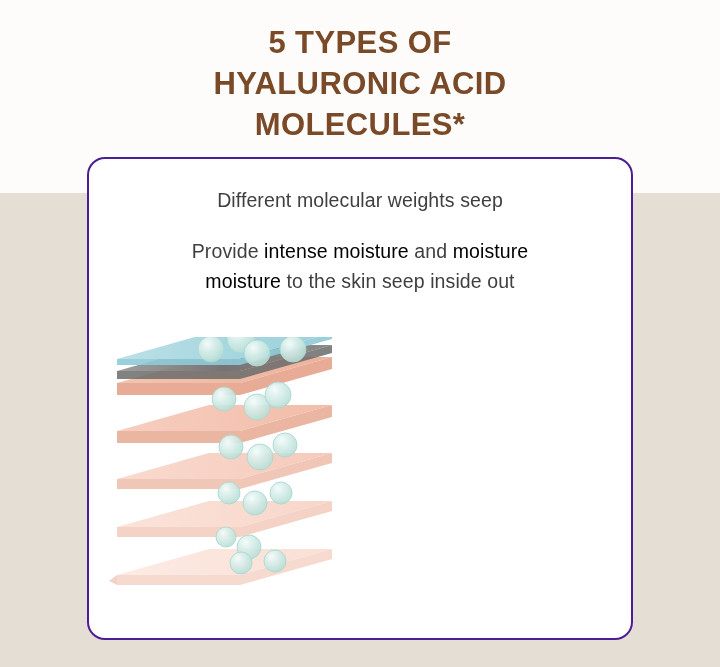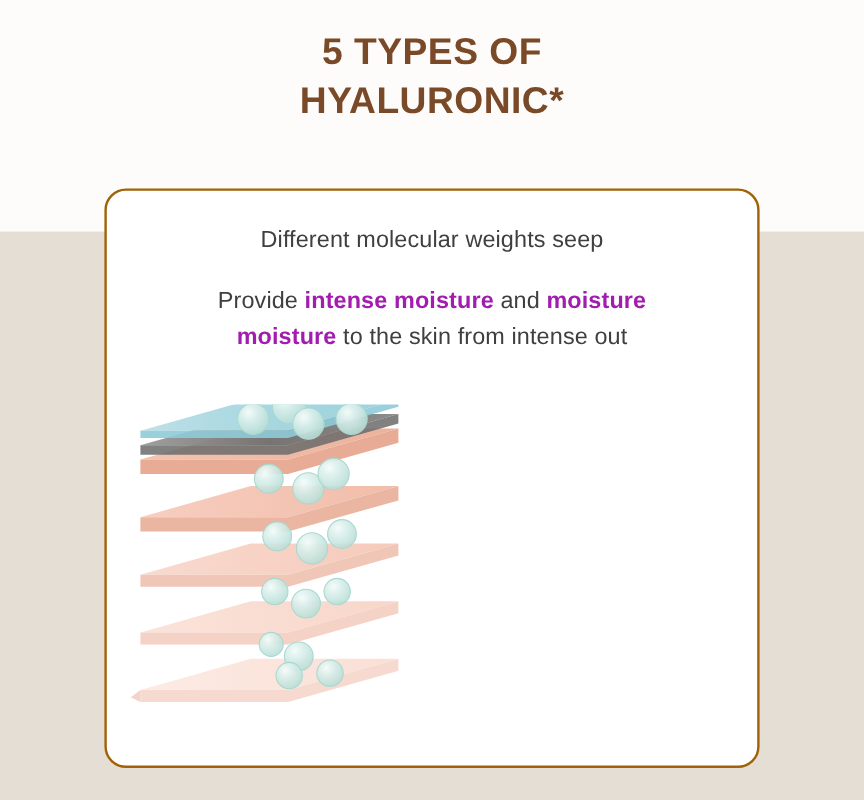--- a/index.html
+++ b/index.html
@@ -48,43 +48,43 @@
   }
 
   
   .card {
     position: absolute;
     left: 87px;
     top: 157px;
     width: 546px;
     height: 483px;
     background: #ffffff;
-    border: 2px solid #a16207;
+    border: 2px solid #4c1d95;
     border-radius: 18px;
     box-sizing: border-box;
     z-index: 10;
     overflow: hidden;
   }
 
   .card-text {
     padding-top: 26px;
     text-align: center;
   }
   .para {
     color: #3f3f3f;
     font-size: 19.5px;
     line-height: 30px;
     letter-spacing: 0.1px;
   }
   .para.p2 {
     margin-top: 21px;
   }
   .para b {
-    color: #a21caf;
-    font-weight: bold;
+    color: #000000;
+    font-weight: normal;
     margin-top: 20px;
   }
 
   
   .illustration {
     position: absolute;
     left: 0;
     top: 178px;
     width: 546px;
     height: 300px;
@@ -96,33 +96,34 @@
   }
 </style>
 </head>
 <body>
 
 <div class="bg-top"></div>
 <div class="bg-bottom"></div>
 
 <div class="title-block">
   <div class="title-line">5 TYPES OF</div>
-  <div class="title-line">HYALURONIC*</div>
+  <div class="title-line">HYALURONIC ACID</div>
+  <div class="title-line">MOLECULES*</div>
 </div>
 
 <div class="card">
 
   <div class="card-text">
     <div class="para">
       <div>Different molecular weights seep</div>
     </div>
 
     <div class="para p2">
       <div><span>Provide </span><b>intense moisture</b><span> and </span><b>moisture</b></div>
-      <div><b>moisture</b><span> to the skin from intense out</span></div>
+      <div><b>moisture</b><span> to the skin seep inside out</span></div>
     </div>
   </div>
 
   <div class="illustration">
     <svg class="illo-svg" viewBox="0 0 546 300">
       <defs>
         <linearGradient id="gTop" x1="0" y1="0" x2="1" y2="0">
           <stop offset="0%" stop-color="#bde0e7"></stop>
           <stop offset="55%" stop-color="#a5d6e0"></stop>
           <stop offset="100%" stop-color="#9ed2dd"></stop>

